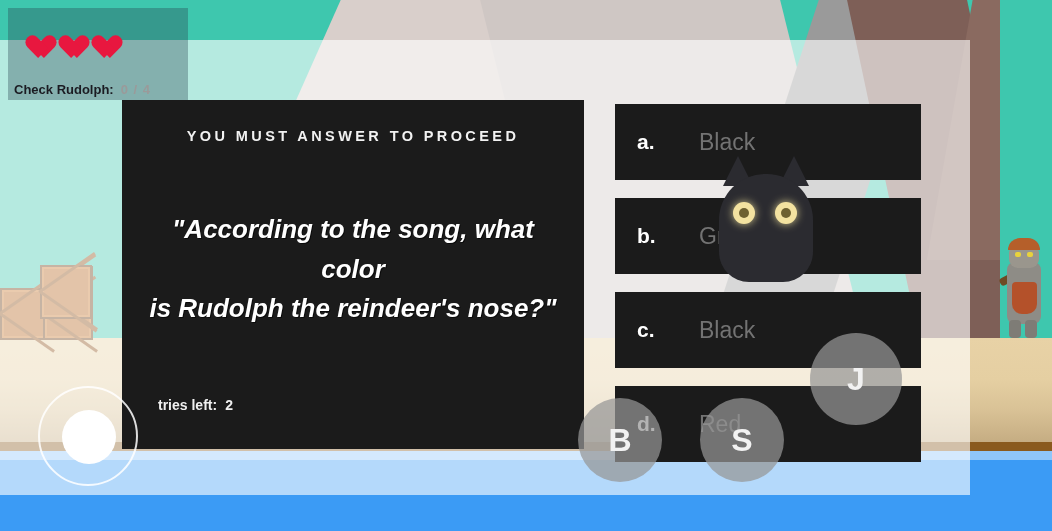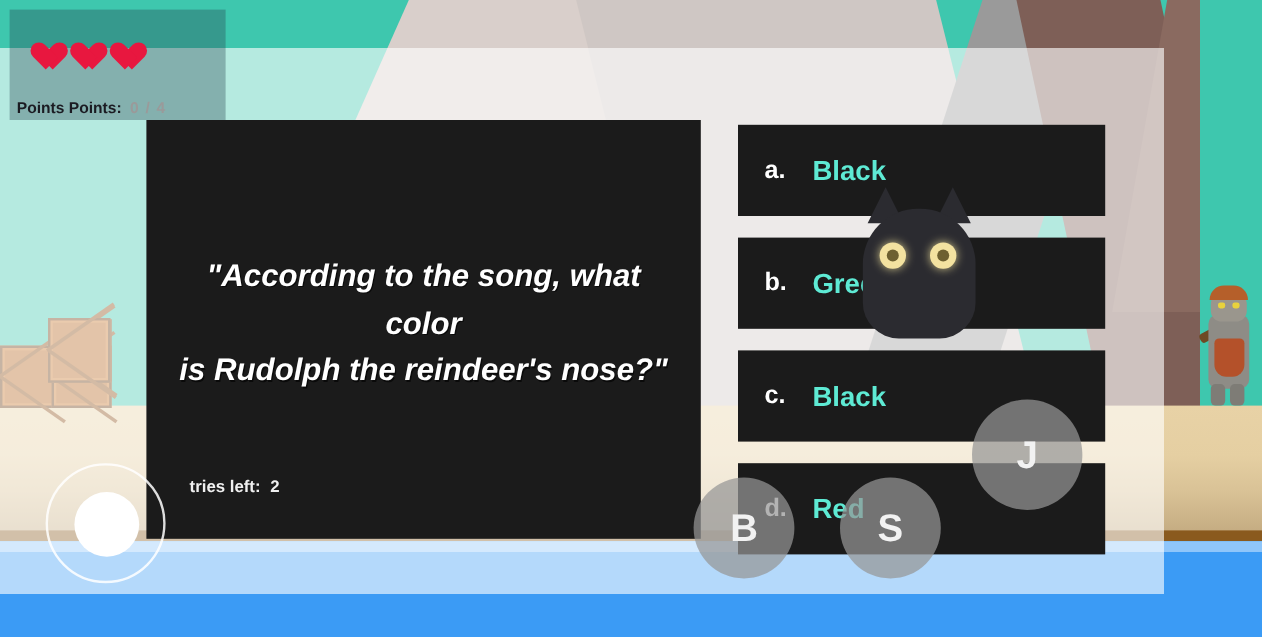--- a/index.html
+++ b/index.html
@@ -144,21 +144,21 @@
     height:76px; margin-bottom:18px;
     background:#1b1b1b;
     display:flex; align-items:center;
     cursor:pointer;
   }
   .option .opt-key {
     width:62px; padding-left:22px;
     font-size:21px; font-weight:bold; color:#ffffff;
   }
   .option .opt-label {
-    font-size:23px; font-weight:bold; color:#5eead4;
+    font-size:23px; font-weight:normal; color:#737373;margin-left:22px;
   }
 
   
   .sprite-creature {
     position:absolute; left:705px; top:148px; width:122px; height:135px;
     z-index:1;
   }
   .cre-body {
     position:absolute; left:14px; top:26px; width:94px; height:108px;
     background:#2b2b30; border-radius:46px 46px 30px 30px;
@@ -271,24 +271,25 @@
   <div class="frost"></div>
 
   <div class="hud-panel">
     <div class="hearts">
       <div class="heart"></div>
       <div class="heart"></div>
       <div class="heart"></div>
     </div>
   </div>
   <div class="checkpoints">
-    <span>Points Points:</span><span class="cp-count">0 / 4</span>
+    <span>Check Rudolph:</span><span class="cp-count">0 / 4</span>
   </div>
 
   <div class="question-panel">
+    <div class="q-header">YOU MUST ANSWER TO PROCEED</div>
     <div class="q-text">
       <div>"According to the song, what color</div>
       <div>is Rudolph the reindeer's nose?"</div>
     </div>
     <div class="q-tries">
       <span>tries left:</span><span class="tries-num">2</span>
     </div>
   </div>
 
   <div class="options">

